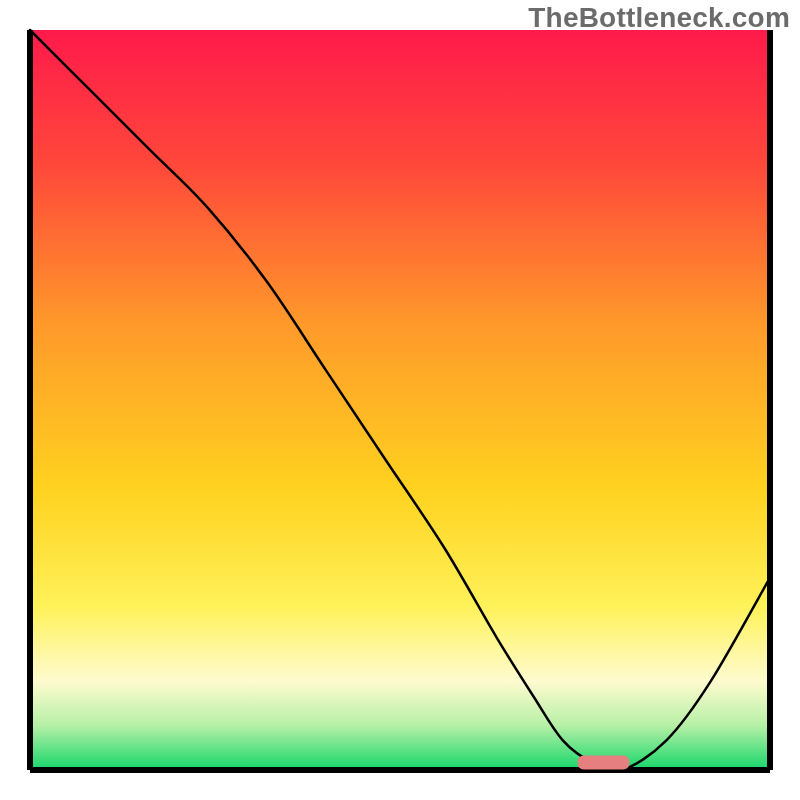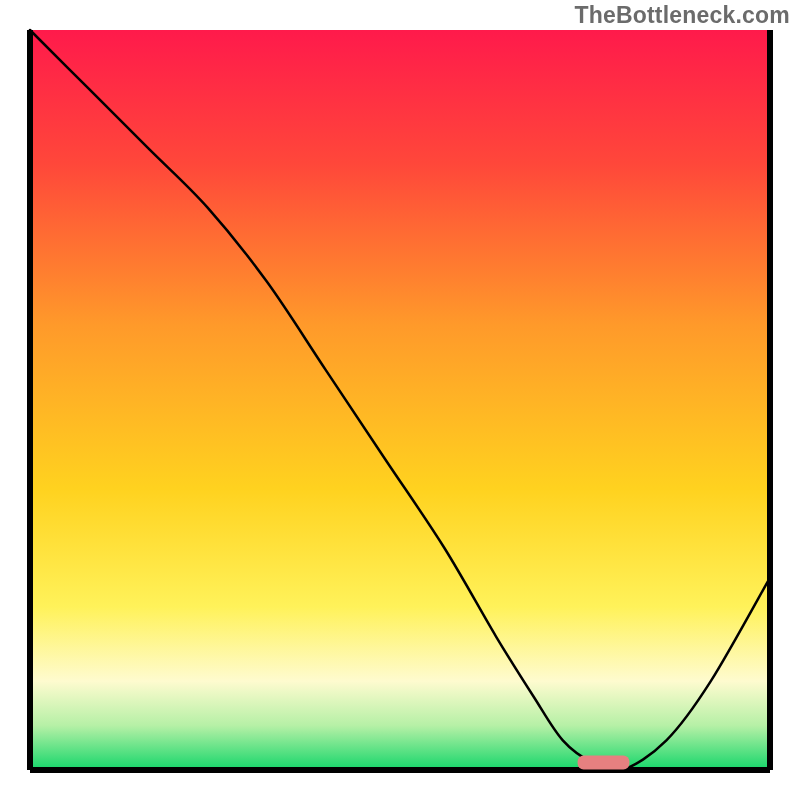--- a/index.html
+++ b/index.html
@@ -12,21 +12,21 @@
   }
   .wrap {
     position: relative;
     width: 800px;
     height: 800px;
   }
   .watermark {
     position: absolute;
     top: 2px;
     right: 10px;
-    font-size: 23px;
+    font-size: 28px;
     font-weight: bold;
     color: #6b6b6b;
     letter-spacing: 0.2px;
     user-select: none;
   }
   svg {
     display: block;
   }
 </style>
 </head>

